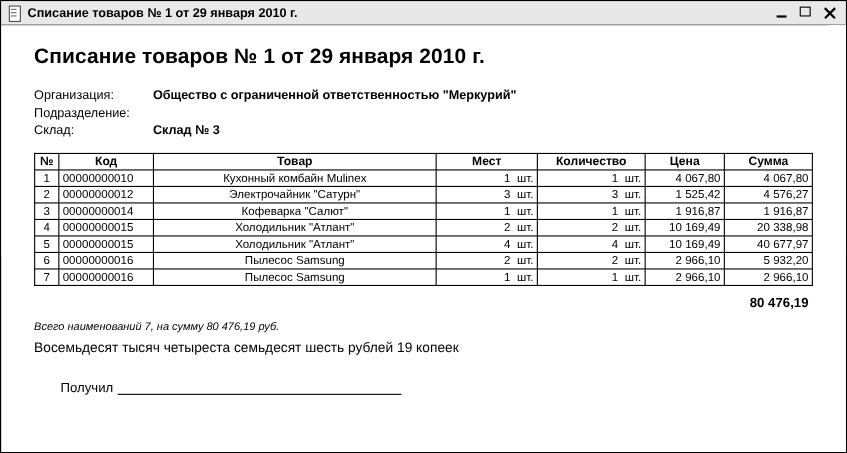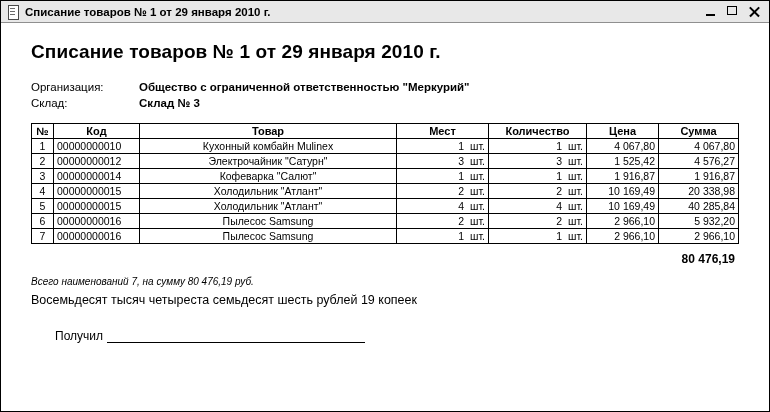--- a/index.html
+++ b/index.html
@@ -261,20 +261,24 @@
   <div class="doc-area">
 
     <h1 class="doc-title">Списание товаров № 1 от 29 января 2010 г.</h1>
 
     <div class="meta">
       <div class="meta-row">
         <span class="meta-label">Организация:</span>
         <span class="meta-value">Общество с ограниченной ответственностью "Меркурий"</span>
       </div>
       <div class="meta-row">
+        <span class="meta-label">Подразделение:</span>
+        <span class="meta-value empty"></span>
+      </div>
+      <div class="meta-row">
         <span class="meta-label">Склад:</span>
         <span class="meta-value">Склад № 3</span>
       </div>
     </div>
 
     <table class="items">
       <thead>
         <tr>
           <th class="col-num">№</th>
           <th class="col-code">Код</th>
@@ -372,21 +376,21 @@
                 <span class="u">шт.</span>
               </span>
           </td>
           <td class="col-qty">
             <span class="numunit">
                 <span class="n">4</span>
                 <span class="u">шт.</span>
               </span>
           </td>
           <td class="col-price">10 169,49</td>
-          <td class="col-sum">40 285,84</td>
+          <td class="col-sum">40 677,97</td>
         </tr>
         <tr>
           <td class="col-num">6</td>
           <td class="col-code">00000000016</td>
           <td class="col-good">Пылесос Samsung</td>
           <td class="col-place">
             <span class="numunit">
                 <span class="n">2</span>
                 <span class="u">шт.</span>
               </span>

